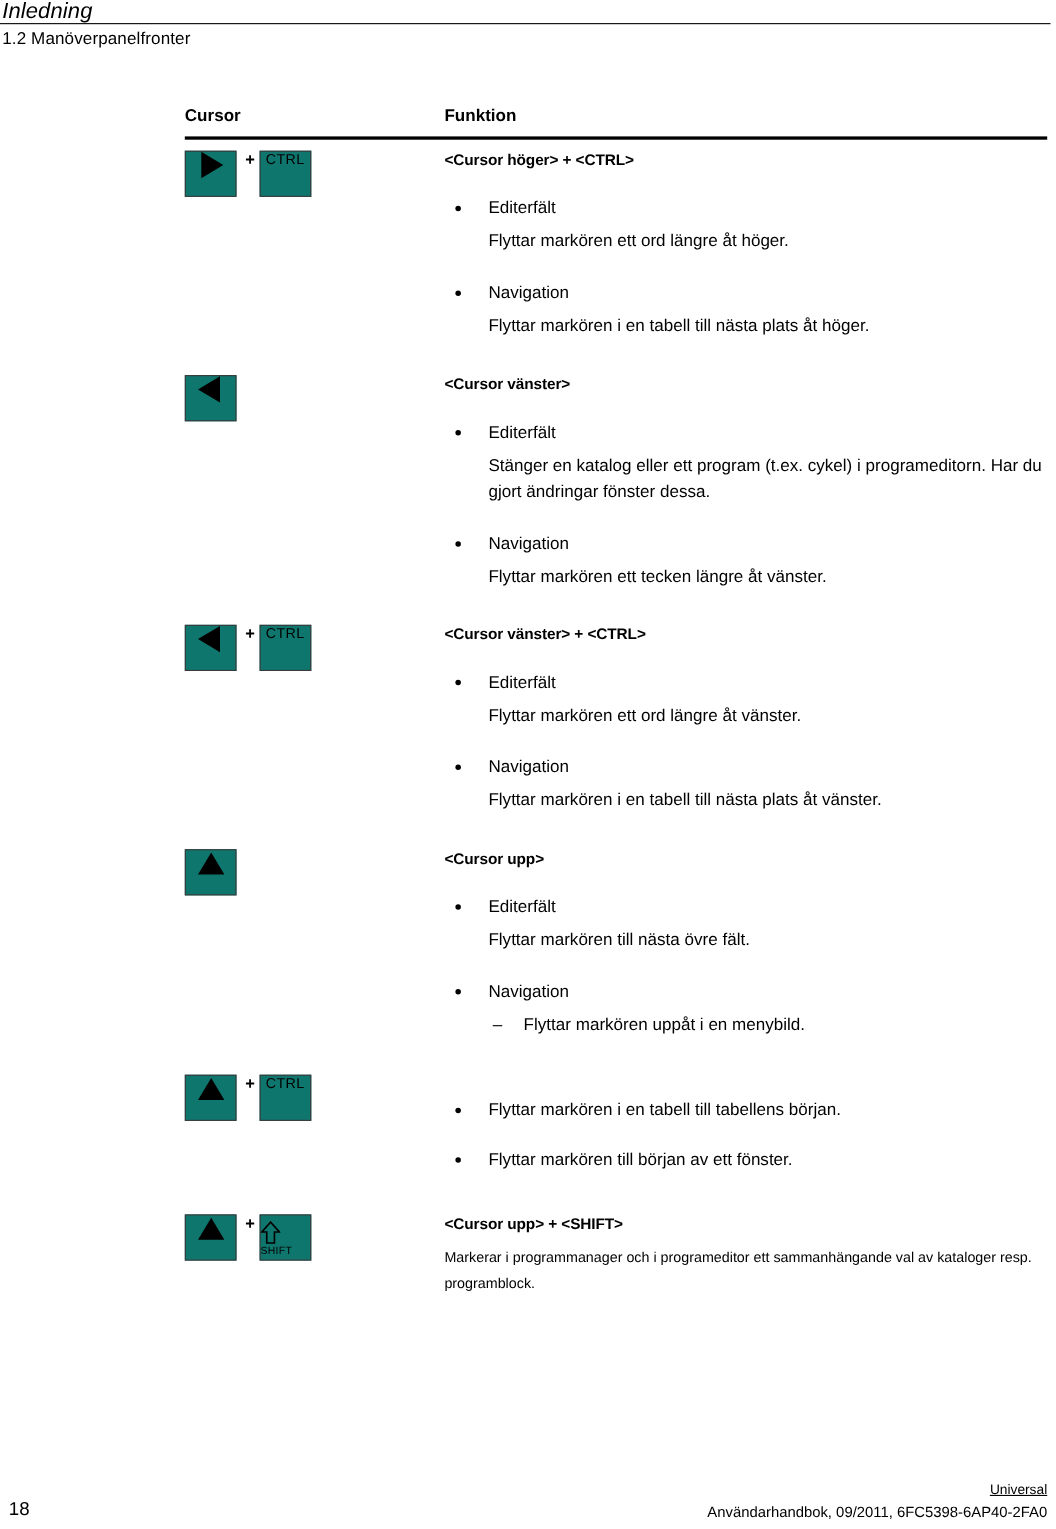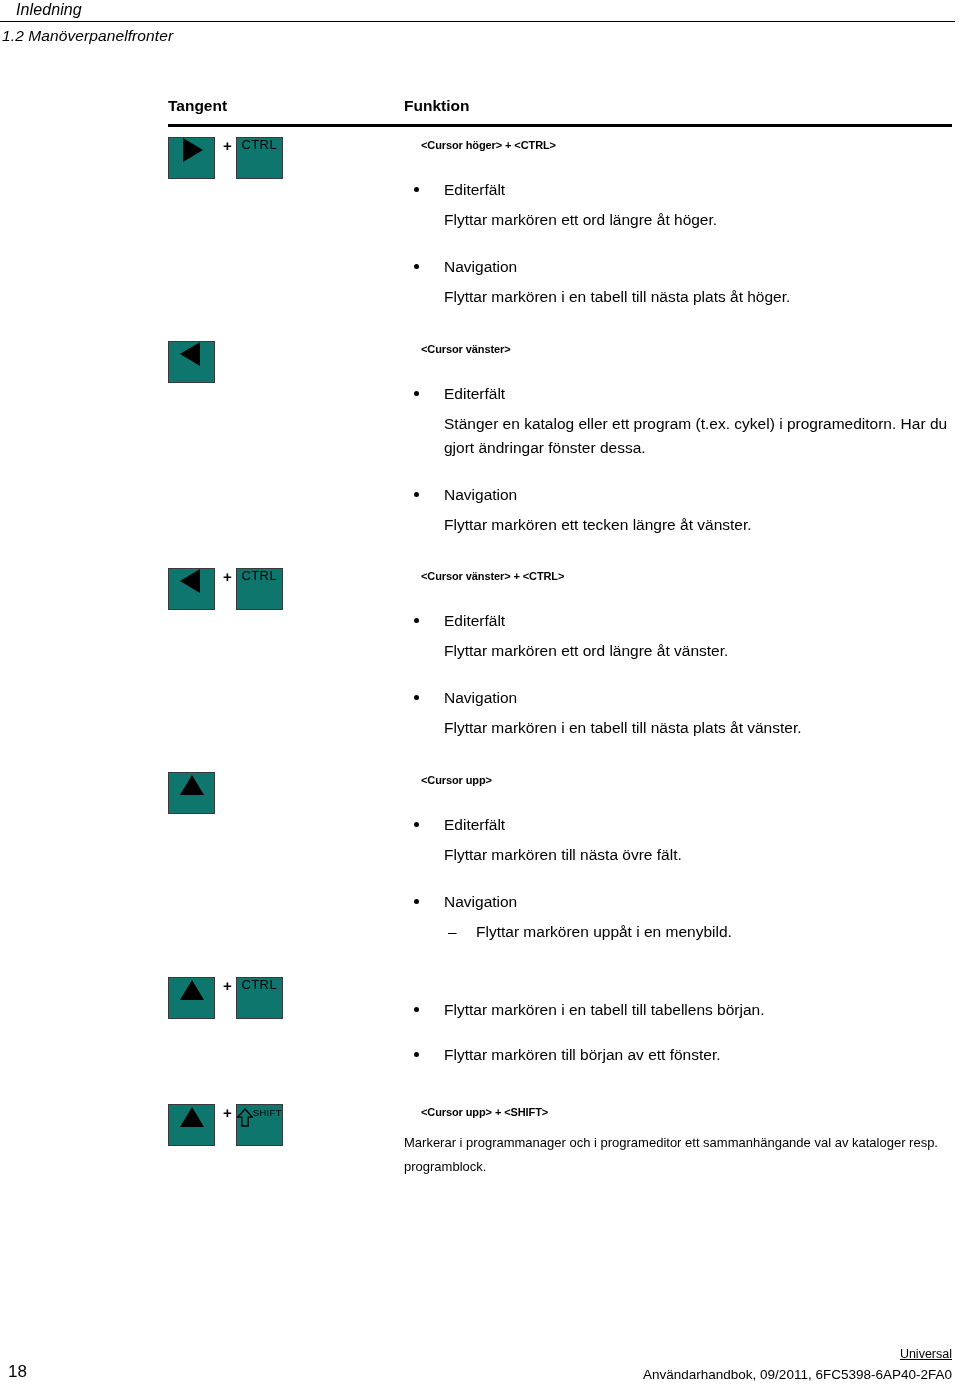--- a/index.html
+++ b/index.html
@@ -19,32 +19,31 @@
 
   
   .page-header {
     position: absolute;
     left: 0;
     top: 0;
     width: 960px;
   }
   .header-chapter {
     font-style: italic;
-    font-size: 16px;
+    font-size: 20px;
     line-height: 20px;
-    padding-left: 16px;
+    padding-left: 2px;
     letter-spacing: 0.1px;
   }
   .header-rule {
     width: 955px;
     border-top: 1.6px solid #000;
     margin-top: 1px;
   }
   .header-section {
-    font-style: italic;
     font-size: 15.5px;
     line-height: 19px;
     padding-left: 2px;
     margin-top: 4px;
     letter-spacing: 0.1px;
   }
 
   
   .key-table {
     position: absolute;
@@ -143,41 +142,41 @@
     margin-top: 2px;
   }
 
   .keylabel {
     font-size: 13px;
     letter-spacing: 0.4px;
     line-height: 1;
   }
 
   .shift-key {
-    flex-direction: row;
+    flex-direction: column;
     justify-content: center;
     padding-top: 2px;
   }
   .shift-arrow {
     display: block;
     margin-bottom: 1px;
   }
   .shift-label {
     font-size: 9.5px;
     letter-spacing: 0.3px;
     line-height: 1;
     margin-top: 1px;
   }
 
   
   .fn-title {
-    font-size: 11px;
+    font-size: 14px;
     font-weight: bold;
     line-height: 20px;
-    margin: 0 0 9px 17px;
+    margin: 0 0 9px 0;
     letter-spacing: -0.1px;
   }
   .bullet-item {
     position: relative;
     padding-left: 40px;
     font-size: 15.5px;
     line-height: 21px;
     margin-bottom: 8px;
     margin-top: 24px;
   }
@@ -261,21 +260,21 @@
 
 <div class="page-header">
   <div class="header-chapter">Inledning</div>
   <div class="header-rule"></div>
   <div class="header-section">1.2 Manöverpanelfronter</div>
 </div>
 
 <div class="key-table">
 
   <div class="thead">
-    <div class="th-key">Tangent</div>
+    <div class="th-key">Cursor</div>
     <div class="th-fn">Funktion</div>
   </div>
   <div class="thead-rule"></div>
 
   <div id="rows-container">
       <div class="row row-1">
         <div class="col-keys">
           <div class="keycombo">
             <div class="keybox">
               <span class="tri tri-right"></span>

